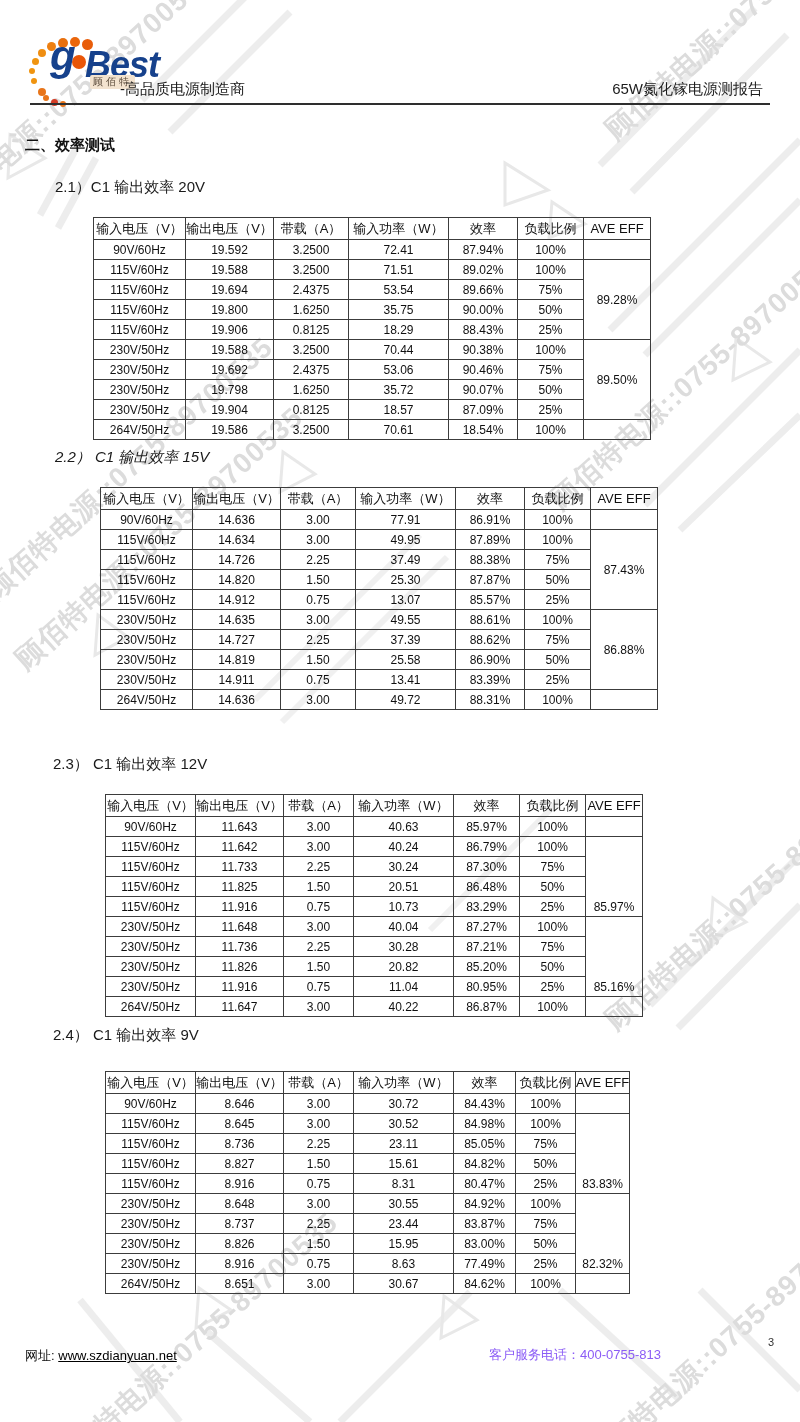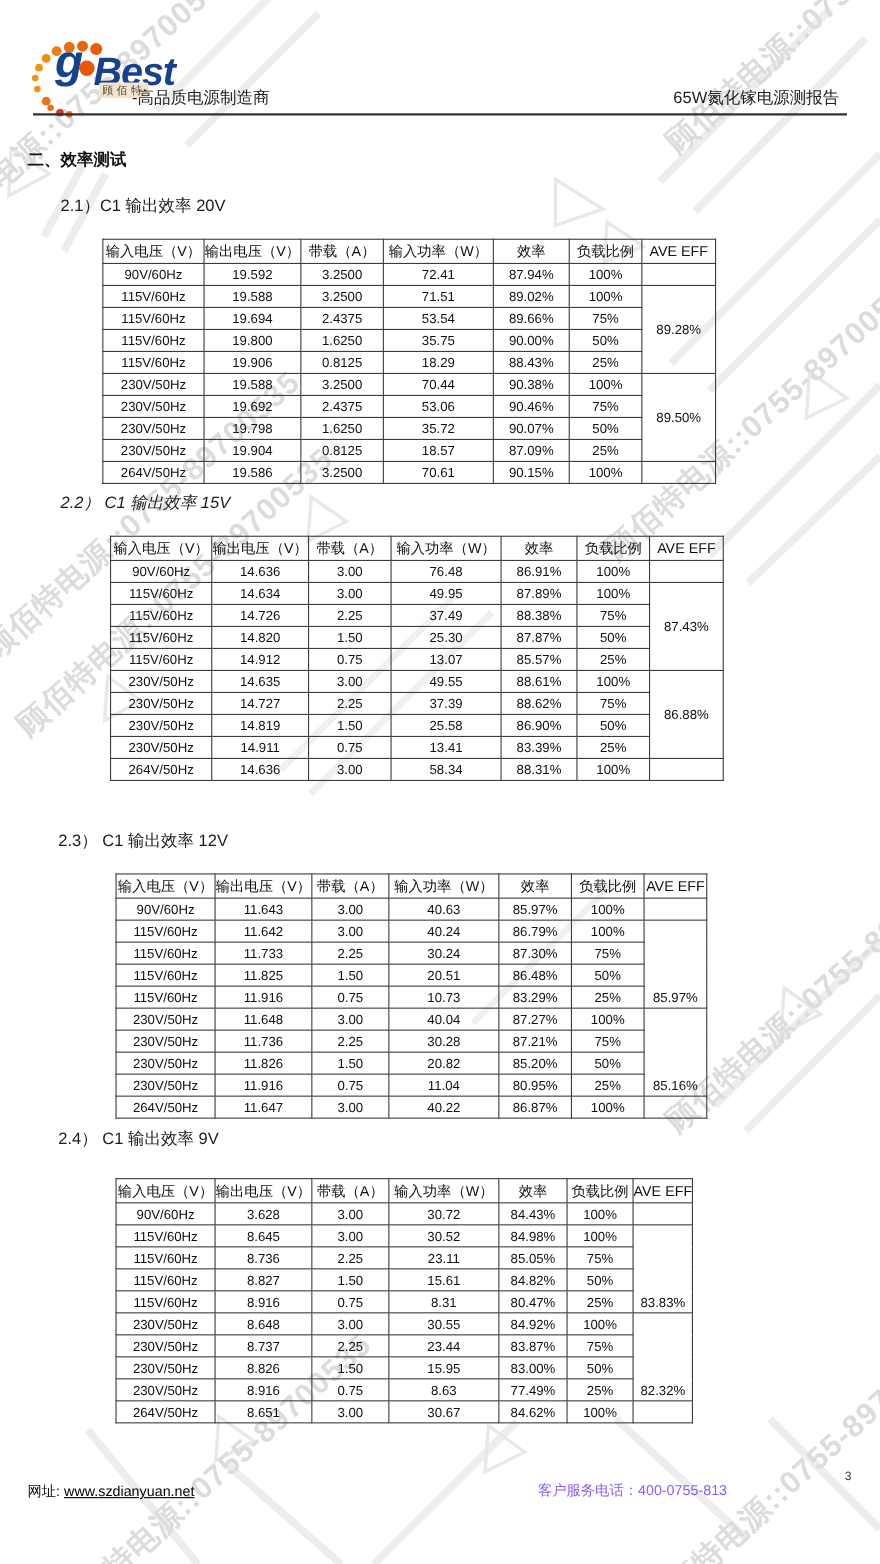--- a/index.html
+++ b/index.html
@@ -219,21 +219,21 @@
           <td>0.8125</td>
           <td>18.57</td>
           <td>87.09%</td>
           <td>25%</td>
         </tr>
         <tr>
           <td>264V/50Hz</td>
           <td>19.586</td>
           <td>3.2500</td>
           <td>70.61</td>
-          <td>90.15%</td>
+          <td>18.54%</td>
           <td>100%</td>
           <td class="ave"></td>
         </tr>
       </tbody>
     </table>
   <table class="tbl" style="left:100px;top:487px;">
       <colgroup>
         <col style="width: 92px;">
         <col style="width: 88px;">
         <col style="width: 75px;">
@@ -251,21 +251,21 @@
           <th>效率</th>
           <th>负载比例</th>
           <th>AVE EFF</th>
         </tr>
       </thead>
       <tbody>
         <tr>
           <td>90V/60Hz</td>
           <td>14.636</td>
           <td>3.00</td>
-          <td>76.48</td>
+          <td>77.91</td>
           <td>86.91%</td>
           <td>100%</td>
           <td class="ave"></td>
         </tr>
         <tr>
           <td>115V/60Hz</td>
           <td>14.634</td>
           <td>3.00</td>
           <td>49.95</td>
           <td>87.89%</td>
@@ -326,21 +326,21 @@
           <td>14.911</td>
           <td>0.75</td>
           <td>13.41</td>
           <td>83.39%</td>
           <td>25%</td>
         </tr>
         <tr>
           <td>264V/50Hz</td>
           <td>14.636</td>
           <td>3.00</td>
-          <td>58.34</td>
+          <td>49.72</td>
           <td>88.31%</td>
           <td>100%</td>
           <td class="ave"></td>
         </tr>
       </tbody>
     </table>
   <table class="tbl" style="left:105px;top:794px;">
       <colgroup>
         <col style="width: 90px;">
         <col style="width: 88px;">
@@ -465,21 +465,21 @@
           <th>带载（A）</th>
           <th>输入功率（W）</th>
           <th>效率</th>
           <th>负载比例</th>
           <th>AVE EFF</th>
         </tr>
       </thead>
       <tbody>
         <tr>
           <td>90V/60Hz</td>
-          <td>3.628</td>
+          <td>8.646</td>
           <td>3.00</td>
           <td>30.72</td>
           <td>84.43%</td>
           <td>100%</td>
           <td class="ave"></td>
         </tr>
         <tr>
           <td>115V/60Hz</td>
           <td>8.645</td>
           <td>3.00</td>

